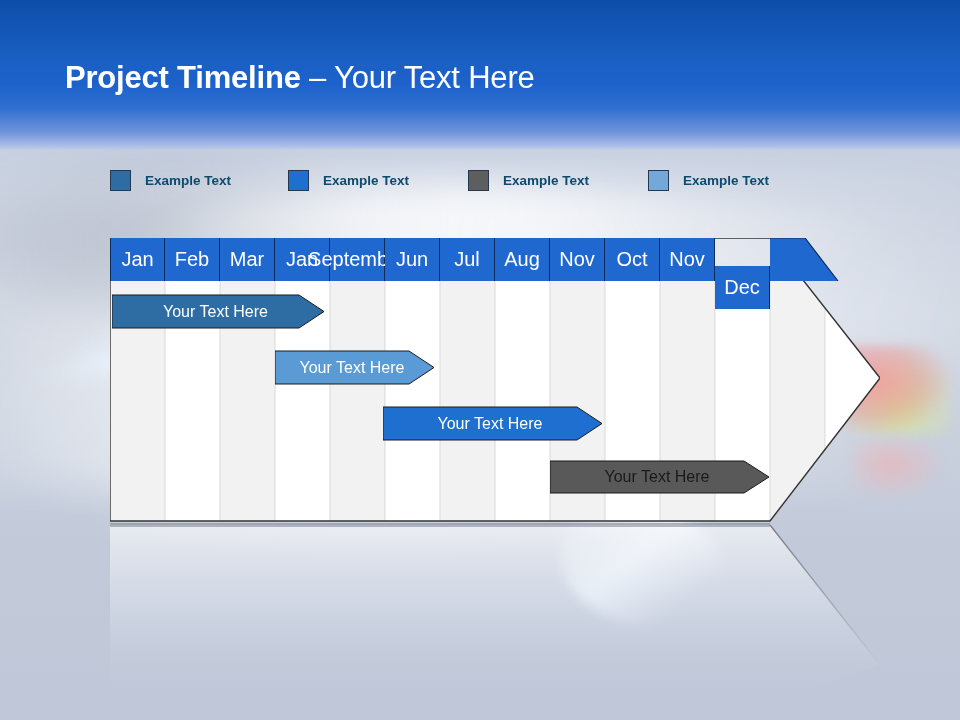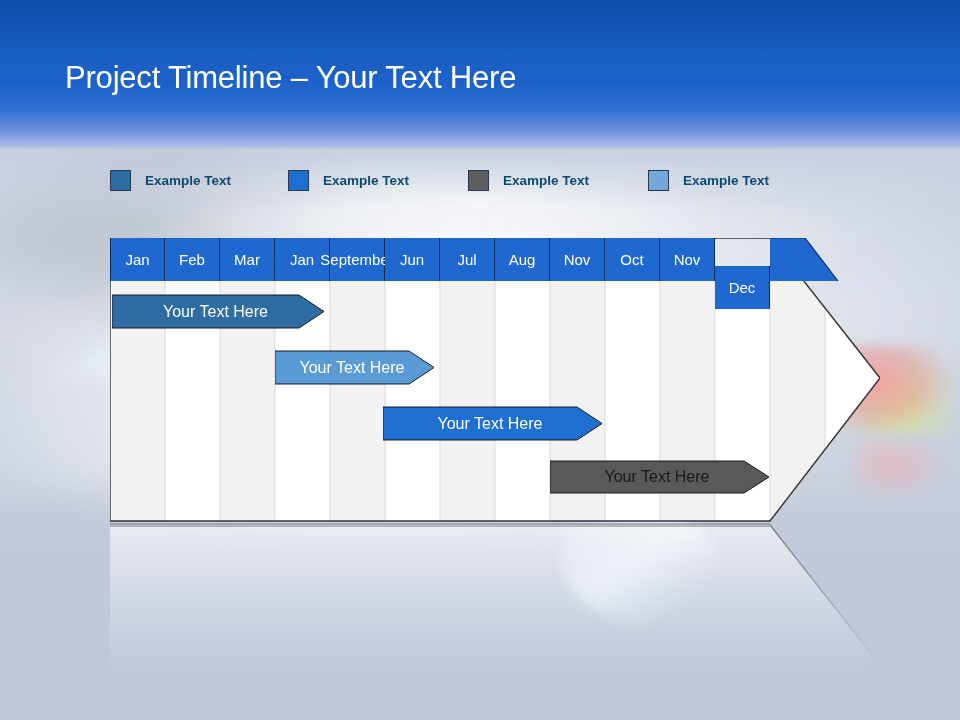--- a/index.html
+++ b/index.html
@@ -93,21 +93,21 @@
       #2f6fd0 72%,
       #6e93da 88%,
       #a9bce8 97%,
       rgba(183,199,228,0) 100%);
   }
   .page-title {
     position:absolute; left:65px; top:60px;
     font-size:31px; color:#ffffff; white-space:nowrap;
     letter-spacing:-0.2px;
   }
-  .page-title .strong { font-weight:normal; }
+  .page-title .strong { font-weight:bold; }
   .page-title .light  { font-weight:normal; }
 
   
   .legend { position:absolute; left:0; top:0; width:960px; height:0; }
   .legend-item { position:absolute; display:flex; align-items:center; }
   .legend-swatch {
     width:21px; height:21px;
     border:1px solid #24384f;
     flex:0 0 auto;
   }
@@ -121,21 +121,21 @@
   .chart { position:absolute; left:110px; top:238px; width:770px; height:284px; }
 
   .chart-svg { position:absolute; left:0; top:0; }
 
   .months { position:absolute; left:0; top:0; height:43px; display:flex; }
   .month-cell {
     width:55px; height:43px;
     background:#1f68d0;
     border-right:1px solid #0c2c5c;
     display:flex; align-items:center; justify-content:center;
-    color:#ffffff; font-size:15px;
+    color:#ffffff; font-size:20px;
   }
   .month-cell:first-child { border-left:1px solid #0c2c5c; }
   .month-cell:last-child  { border-right:1px solid #0c2c5c;margin-top:28px; }
 
   
   .bar {
     position:absolute; height:35px;
     display:flex; align-items:center; justify-content:center;
     color:#ffffff; font-size:16px; white-space:nowrap;padding-left:12px;
   }

